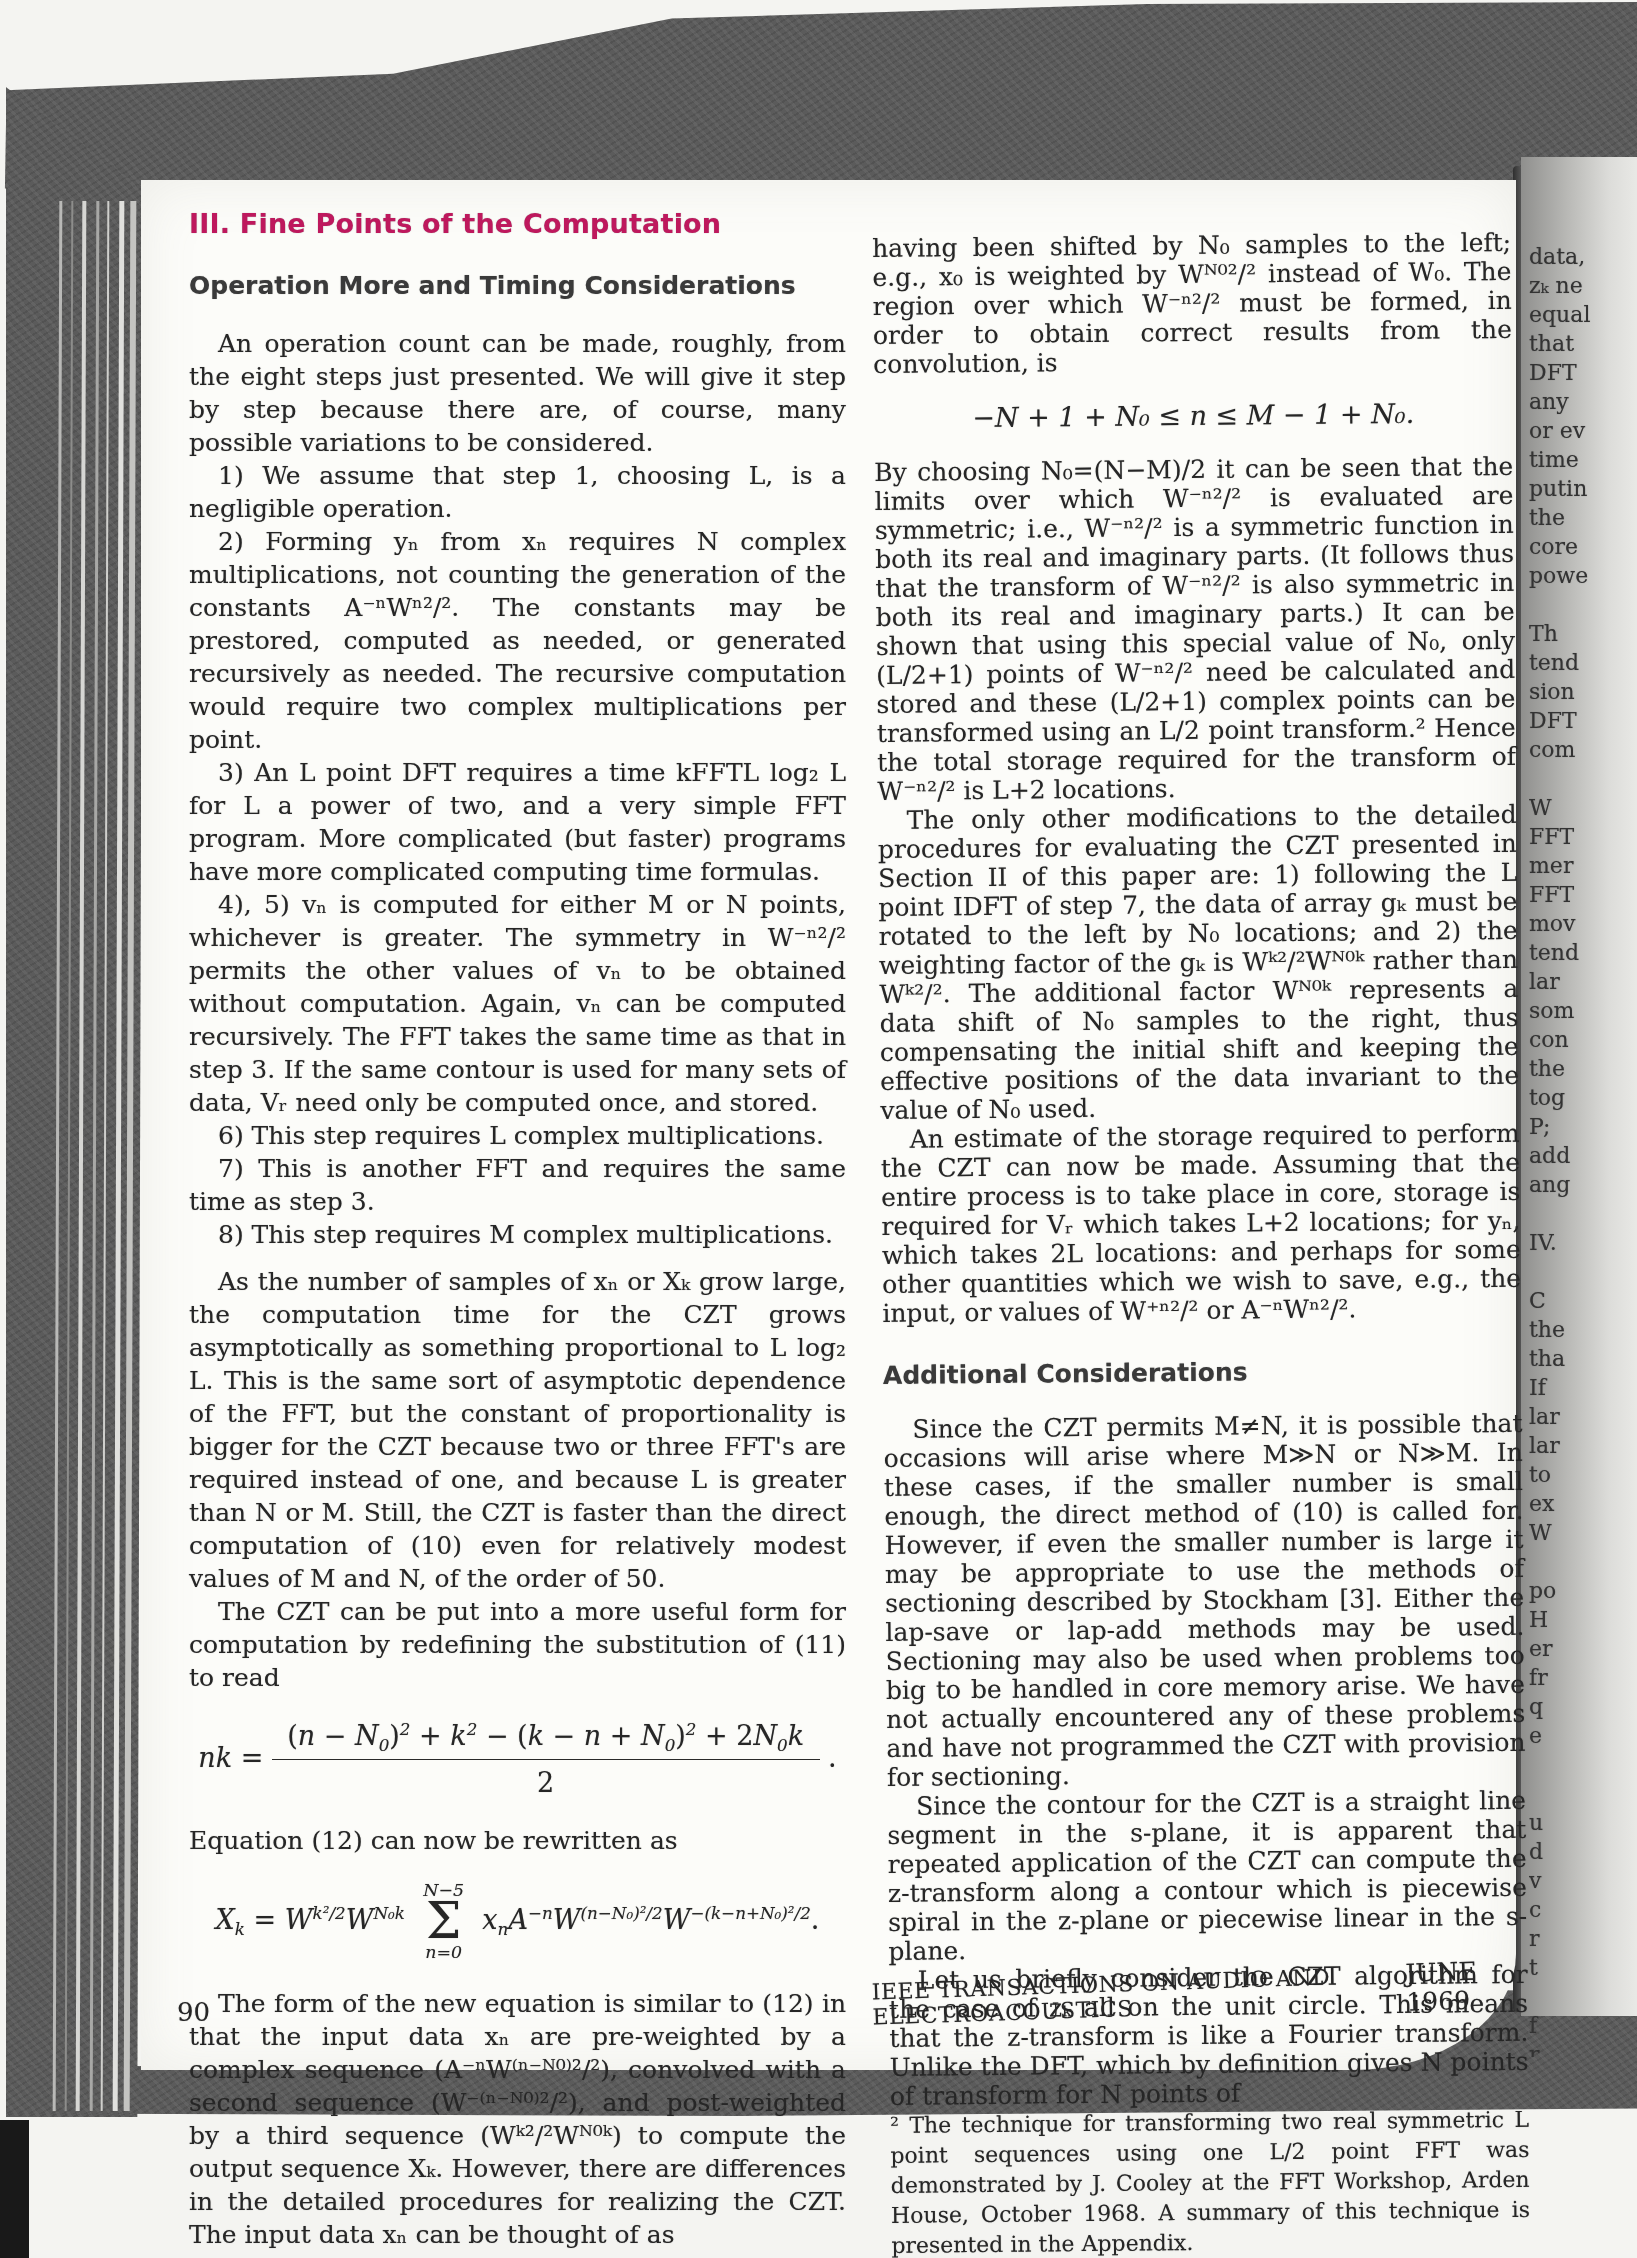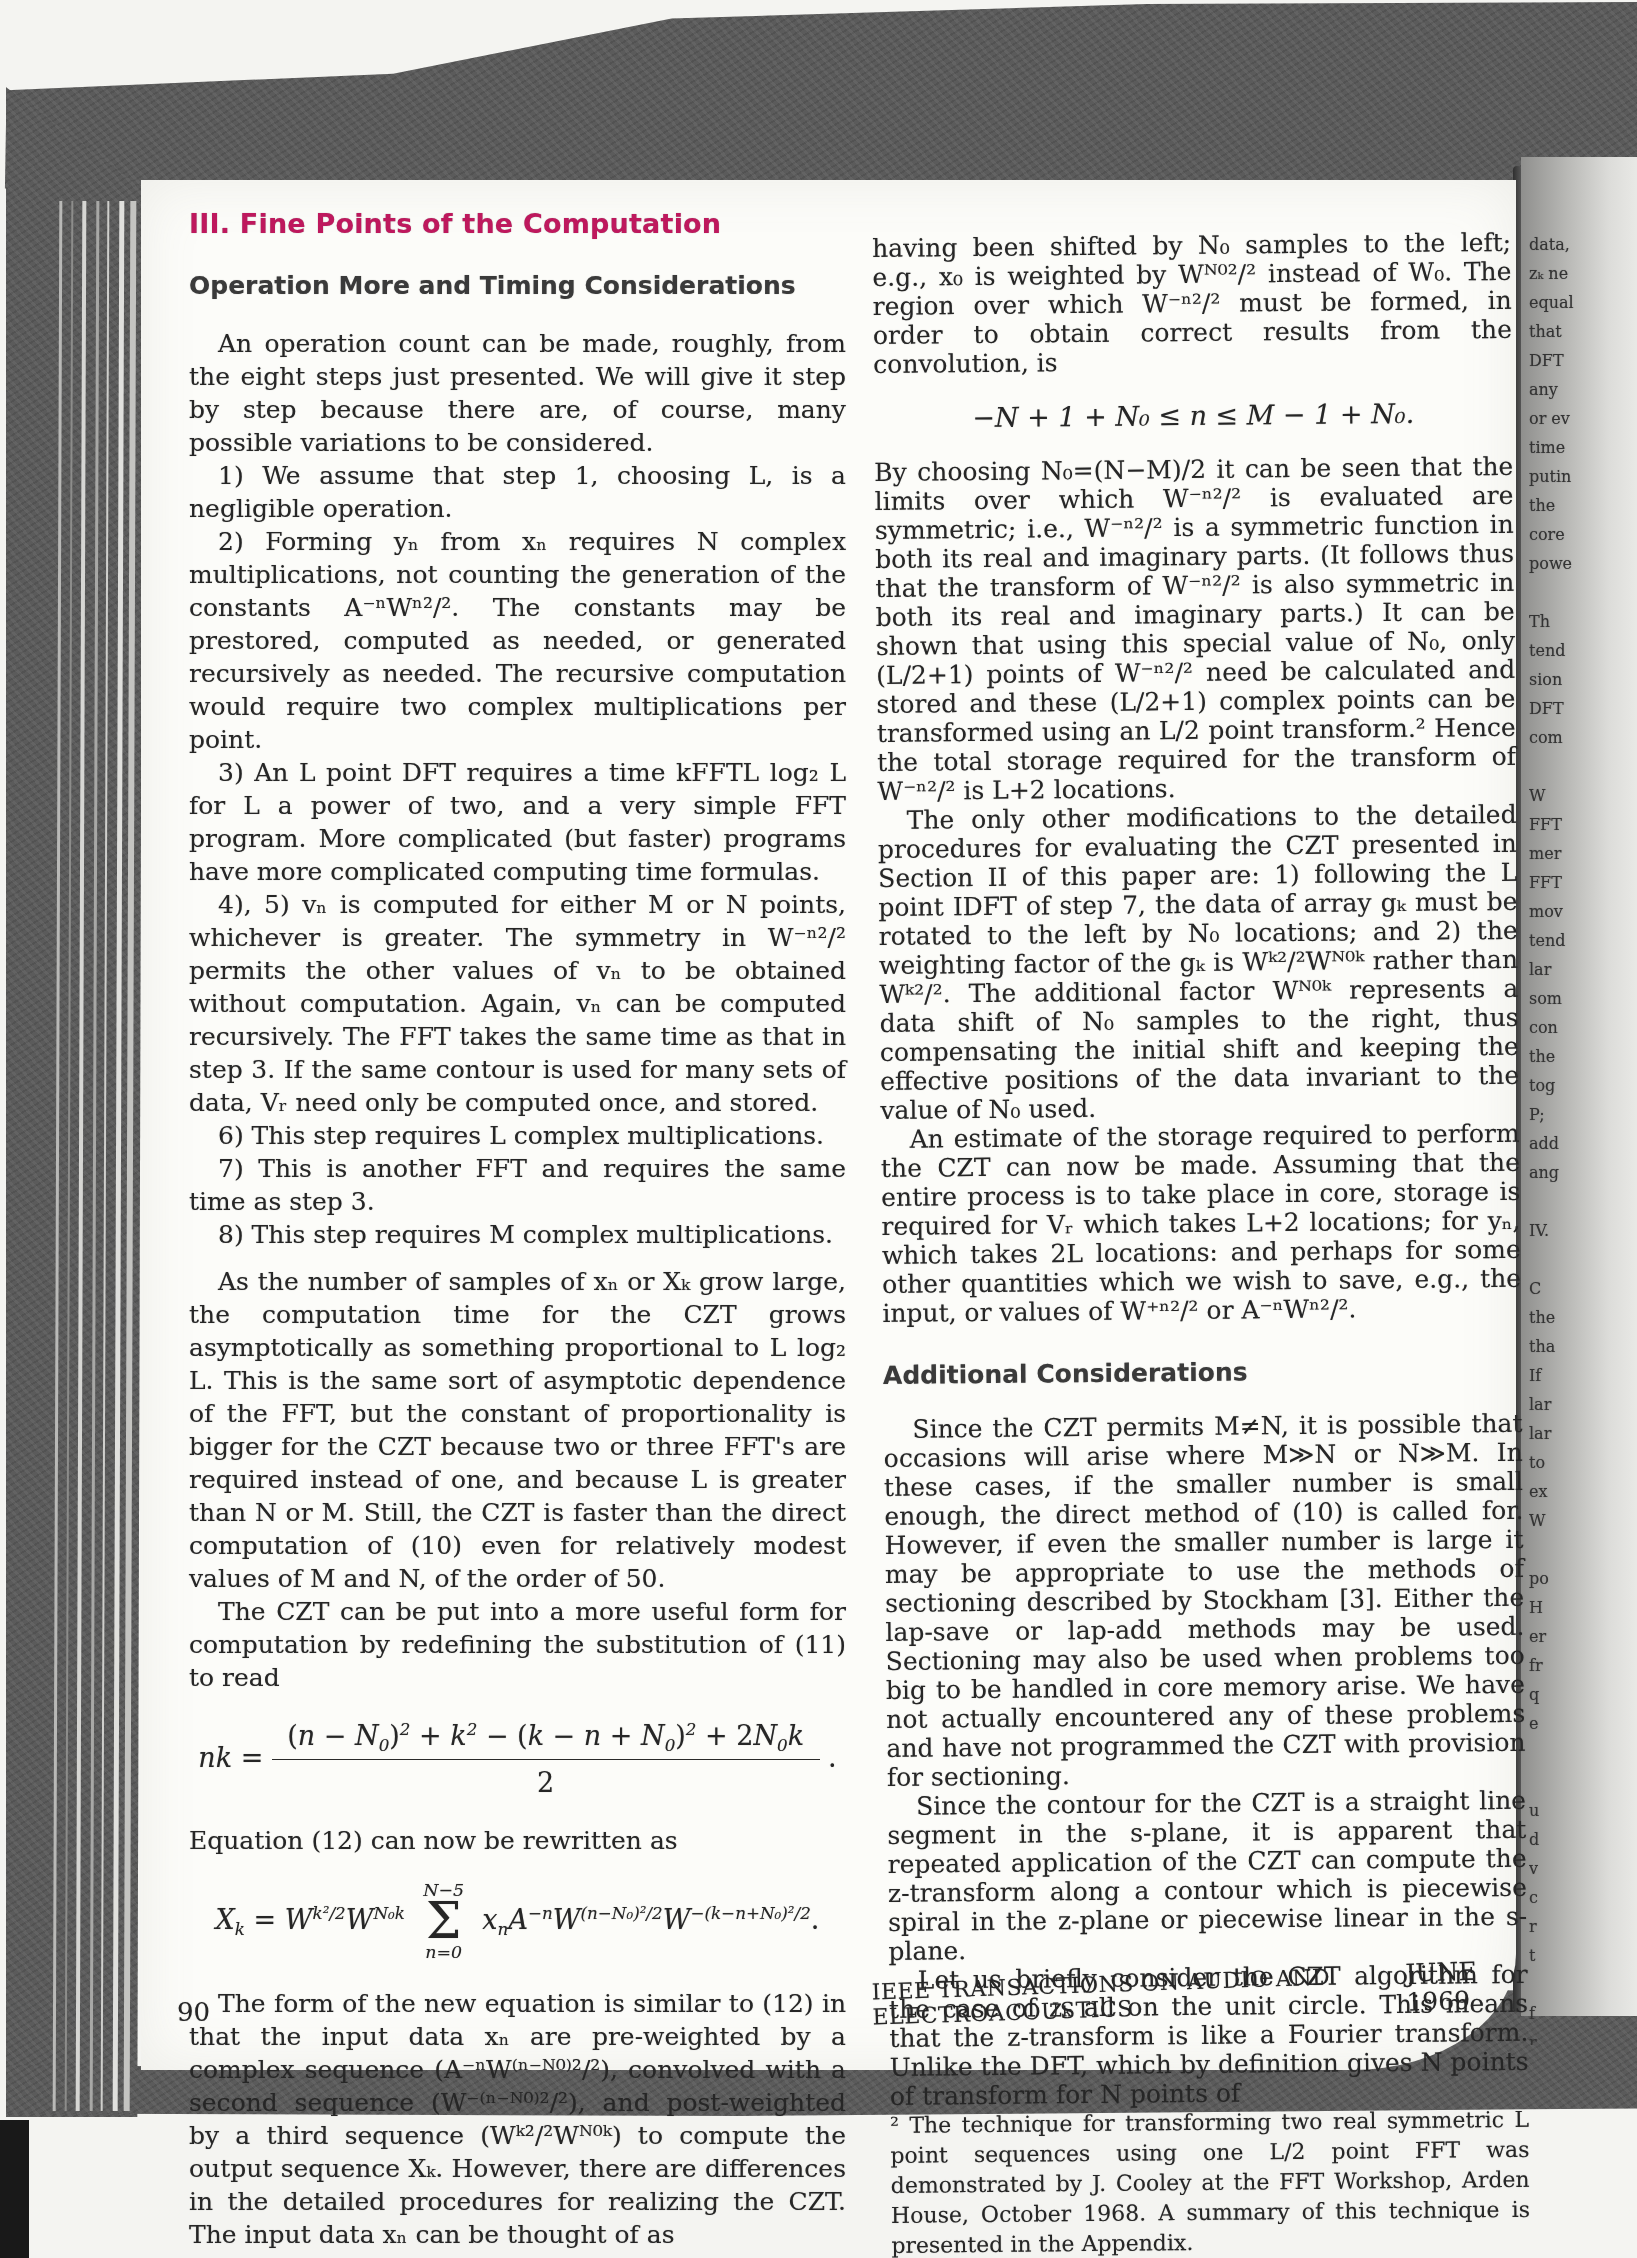--- a/index.html
+++ b/index.html
@@ -28,22 +28,22 @@
   
   .edge-line{ position:absolute; top:201px; height:1910px; transform:rotate(.2deg); }
   
   .strip-right{
     position:absolute; left:1521px; top:157px; width:117px; height:1859px;
     background:linear-gradient(90deg,#8f8f8d 0%, #b9b9b6 40%, #dcdcd9 75%, #e9e9e6 100%);
   }
   .crease{ position:absolute; left:1513px; top:166px; width:7.7px; height:1846px;
     background:linear-gradient(90deg,#2f2f2f,#555); border-radius:3.9px; }
   .frag-col{
-    position:absolute; left:1529px; top:230px; width:106px;
-    font-size:16px; line-height:29px; color:#333; overflow:hidden; height:1815px;
+    position:absolute; left:1529px; top:242px; width:106px;
+    font-size:22px; line-height:29px; color:#333; overflow:hidden; height:1815px;
     text-shadow:0 0 1px rgba(60,60,60,.5); white-space:nowrap;
   }
   .frag-col div{height:29px;}
   
   .bed-bar{ position:absolute; left:0; top:2120px; width:29px; height:138px; background:#191919; }
   
   .page{
     position:absolute; left:141px; top:180px; width:1375px; height:1890px;
     background:#fcfcf9; border-bottom-right-radius:164px 116px;
     box-shadow:inset 0 0 58px rgba(120,120,110,.12);

